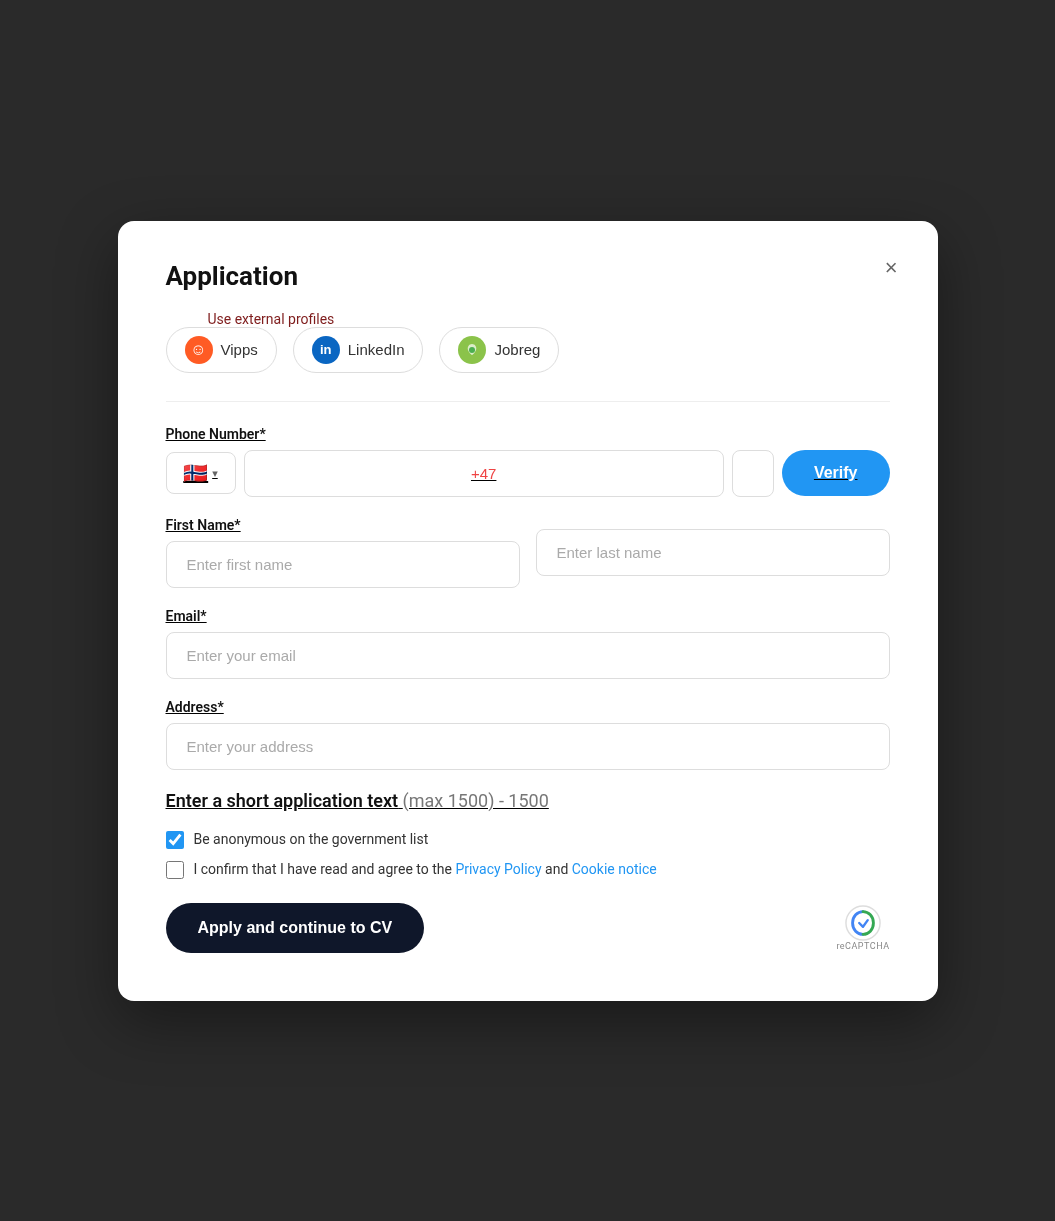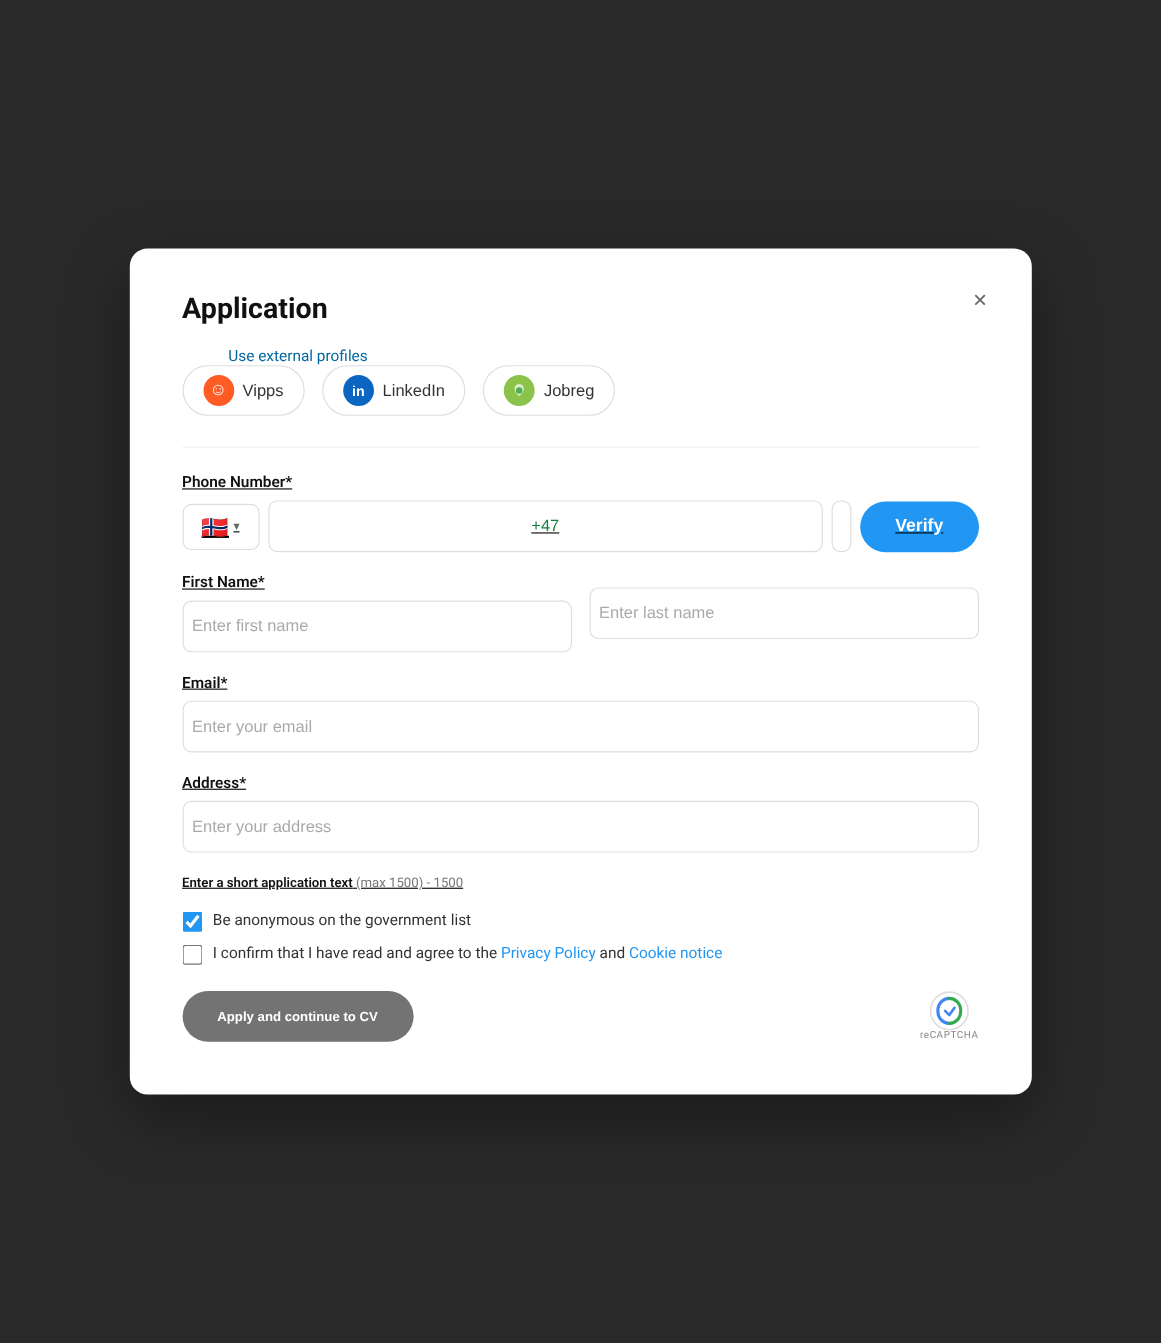--- a/index.html
+++ b/index.html
@@ -45,21 +45,21 @@
       background: none;
       border: none;
       font-size: 22px;
       color: #666;
       cursor: pointer;
       line-height: 1;
     }
 
     .section-label {
       font-size: 14px;
-      color: #0369a1;
+      color: #7f1d1d;
       margin-bottom: 0;
       padding-left: 42px;
     }
 
     .external-profiles {
       display: flex;
       gap: 16px;
       margin-bottom: 28px;
       align-items: center;
     }
@@ -137,23 +137,23 @@
       flex: 1;
       margin-bottom: 0;
     }
 
     input[type="text"],
     input[type="email"],
     textarea {
       width: 100%;
       border: 1.5px solid #ddd;
       border-radius: 8px;
-      padding: 14px 8px;
+      padding: 14px 20px;
       font-size: 15px;
-      color: #15803d;
+      color: #ef4444;
       outline: none;
       background: #fff;
       transition: border-color 0.2s;
     }
 
     input[type="text"]::placeholder,
     input[type="email"]::placeholder,
     textarea::placeholder {
       color: #aaa;
     }
@@ -209,21 +209,21 @@
       border: none;
       border-radius: 50px;
       padding: 14px 32px;
       font-size: 16px;
       font-weight: 600;
       cursor: pointer;
       white-space: nowrap;
     }
 
     .app-text-label {
-      font-size: 12px;
+      font-size: 18px;
       font-weight: 600;
       color: #111;
       margin-bottom: 8px;
     }
 
     .app-text-label .max-chars {
       font-weight: 400;
       color: #777;
     }
 
@@ -254,26 +254,26 @@
     }
 
     .footer-row {
       display: flex;
       align-items: center;
       justify-content: space-between;
       margin-top: 24px;
     }
 
     .apply-btn {
-      background: #737373;
+      background: #0f172a;
       color: #fff;
       border: none;
       border-radius: 50px;
       padding: 16px 32px;
-      font-size: 12px;
+      font-size: 16px;
       font-weight: 600;
       cursor: pointer;
     }
 
     .recaptcha-badge {
       display: flex;
       flex-direction: column;
       align-items: center;
       gap: 0;
     }

